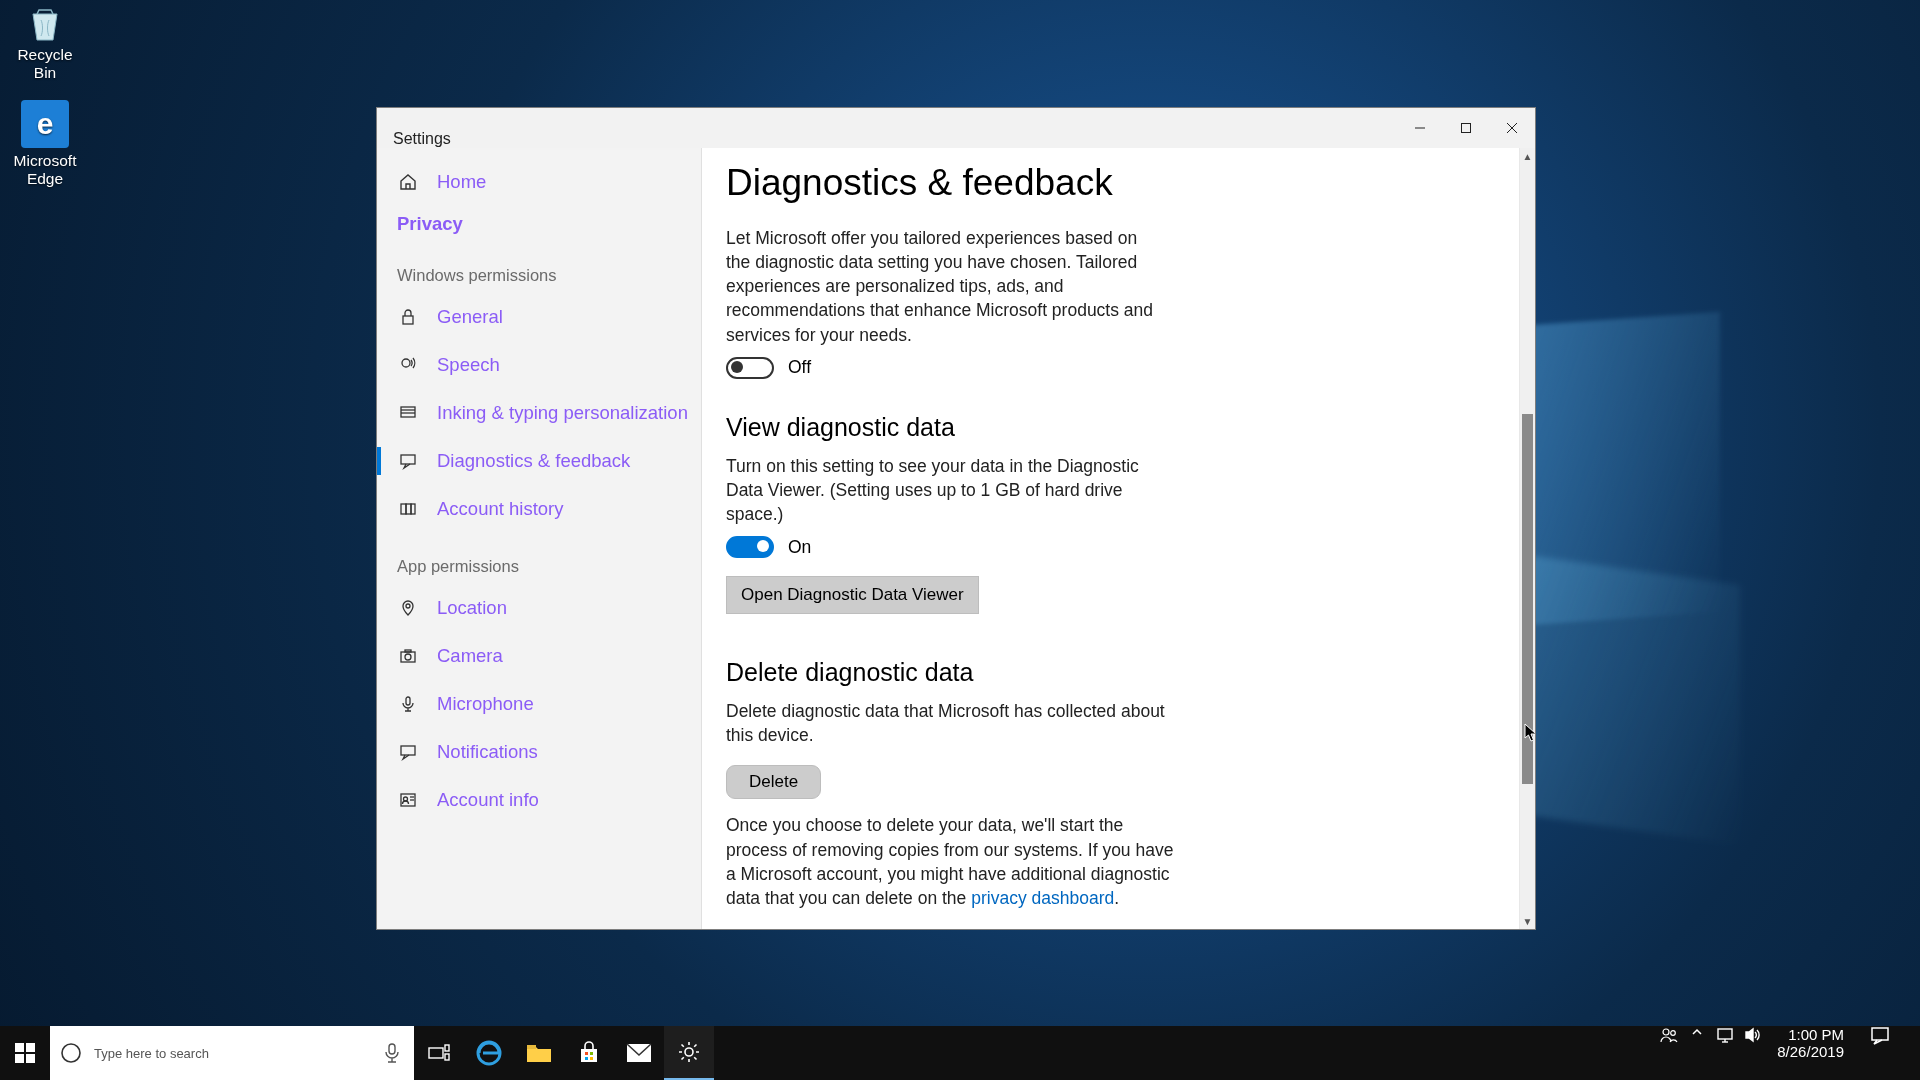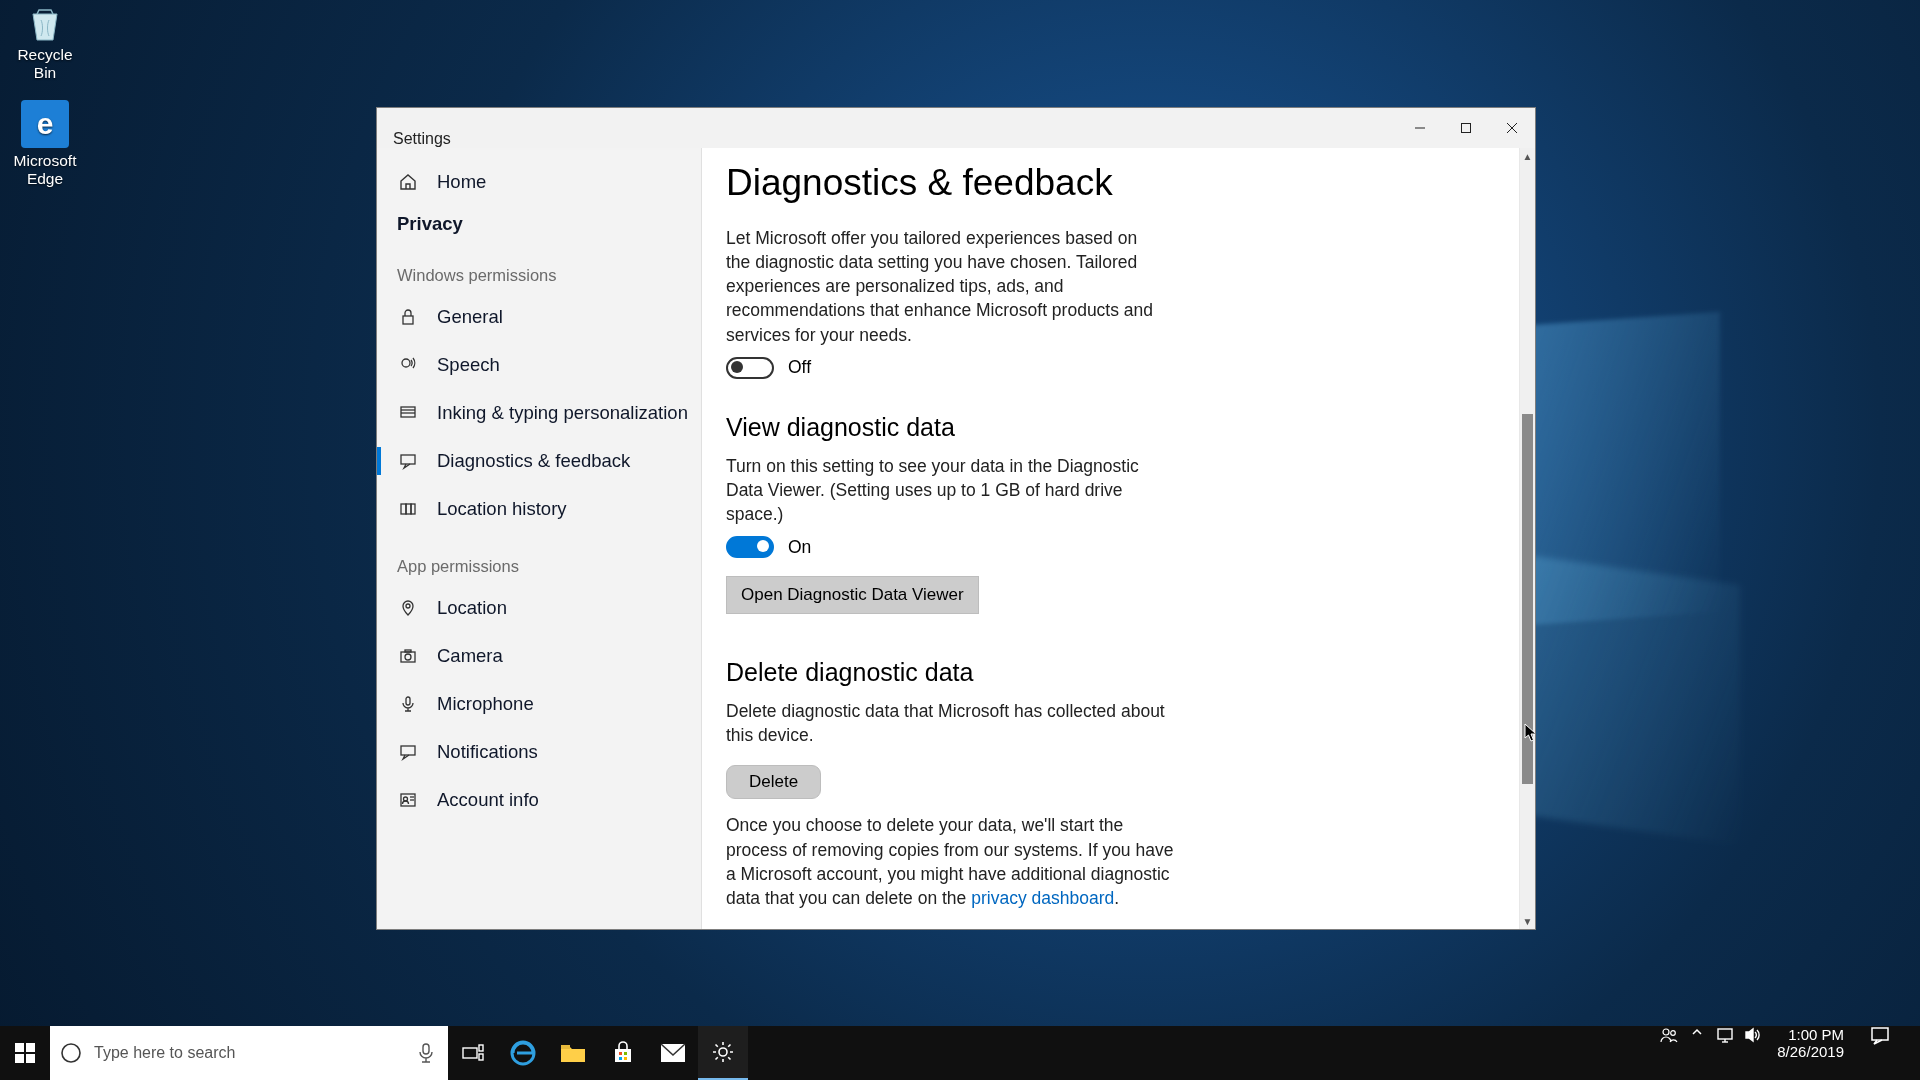--- a/index.html
+++ b/index.html
@@ -17,21 +17,21 @@
     .edge-icn .tile { width: 48px; height: 48px; background:#1d7fd6; border-radius:4px; display:flex;align-items:center;justify-content:center;color:#fff;font-size:30px;font-weight:600;margin:0 auto 4px;}
 
     
     .window { position: absolute; left: 376px; top: 107px; width: 1160px; height: 823px; background: #fff; border: 1px solid #7d7d7d; display:flex; flex-direction:column; }
     .titlebar { height: 40px; display:flex; align-items:flex-end; background:#f2f2f2; }
     .titlebar .title { padding-left:16px; font-size:16px; color:#222; flex:1; }
     .titlebar .wbtn { width:46px; height:40px; display:flex; align-items:center; justify-content:center; color:#222; }
 
     .content { flex:1; display:flex; overflow:hidden; }
     .sidebar { width:325px; background:#f3f3f3; border-right:1px solid #e0e0e0; padding-top:10px; position:relative; overflow-y:auto; }
-    .side-row { display:flex; align-items:center; height:48px; padding-left:20px; font-size:18.5px; color:#0f172a; gap:18px; }
+    .side-row { display:flex; align-items:center; height:48px; padding-left:20px; font-size:18.5px; color:#8b5cf6; gap:18px; }
     .side-row .ic { width:22px; display:flex; align-items:center; justify-content:center; color:#333; }
     .side-row.active { font-weight:400; }
     .side-row.active::before { content:""; position:absolute; left:0; width:4px; height:28px; background:#0078d7; }
     .side-row.bold { font-weight:600; }
     .side-cat { padding:24px 0 8px 20px; font-size:16.5px; color:#6b6b6b; }
     .search-wrap { padding:8px 14px 14px; }
     .searchbox { width:100%; height:42px; border:1px solid #999; background:#fff; padding:0 36px 0 10px; font-size:17px; color:#666; }
     .searchbox::placeholder{ color:#7a7a7a; }
     .search-ic { position:relative; }
     .search-ic svg { position:absolute; right:24px; top:18px; width:18px; height:18px; stroke:#666; }
@@ -61,21 +61,21 @@
 
     
     .beam { position:absolute; pointer-events:none; }
     .beam.b1 { left:1200px; top:330px; width:520px; height:300px; background:linear-gradient(110deg, rgba(110,200,255,.0) 0%, rgba(110,200,255,.35) 50%, rgba(110,200,255,.0) 100%); transform:skewY(-4deg); filter:blur(2px); }
     .beam.b2 { left:1100px; top:540px; width:640px; height:260px; background:linear-gradient(290deg, rgba(120,210,255,.0) 0%, rgba(120,210,255,.28) 50%, rgba(120,210,255,.0) 100%); transform:skewY(8deg); filter:blur(3px); }
 
     
     .taskbar { position:absolute; left:0; right:0; bottom:0; height:54px; background:#101010; display:flex; align-items:stretch; color:#fff; }
     .tbtn { width:50px; display:flex; align-items:center; justify-content:center; }
     .tbtn.active { border-bottom:2px solid #76b9ed; background:#1e1e1e; }
-    .searchbar { width:398px; background:#fff; display:flex; align-items:center; color:#555; font-size:16px; gap:12px; padding-left:10px; position:relative; }
+    .searchbar { width:364px; background:#fff; display:flex; align-items:center; color:#555; font-size:13px; gap:12px; padding-left:10px; position:relative; }
     .searchbar .mic { position:absolute; right:14px; }
     .tray { margin-left:auto; display:flex; align-items:flex-start; gap:4px; padding-right:16px; }
     .tray .ic { width:24px; display:flex; align-items:center; justify-content:center; }
     .clock { font-size:15px; line-height:1.15; text-align:right; padding:0 8px; }
     .notif { width:48px; display:flex; align-items:center; justify-content:center; }
 
     svg { display:block; }
   </style>
 </head>
 <body>
@@ -178,21 +178,21 @@
         <span>Diagnostics &amp; feedback</span>
       </div>
       <div class="side-row">
         <span class="ic">
             <svg width="18" height="18" viewBox="0 0 18 18" fill="none" stroke="#333" stroke-width="1.3">
               <rect x="2" y="4" width="5" height="10"></rect>
               <rect x="7" y="4" width="5" height="10"></rect>
               <rect x="12" y="4" width="4" height="10"></rect>
             </svg>
           </span>
-        <span>Location history</span>
+        <span>Account history</span>
       </div>
 
       <div class="side-cat">App permissions</div>
 
       <div class="side-row">
         <span class="ic">
             <svg width="18" height="18" viewBox="0 0 18 18" fill="none" stroke="#333" stroke-width="1.3">
               <path d="M9 2 a5 5 0 0 1 5 5 c0 4 -5 9 -5 9 s-5 -5 -5 -9 a5 5 0 0 1 5 -5z"></path>
               <circle cx="9" cy="7" r="2"></circle>
             </svg>

